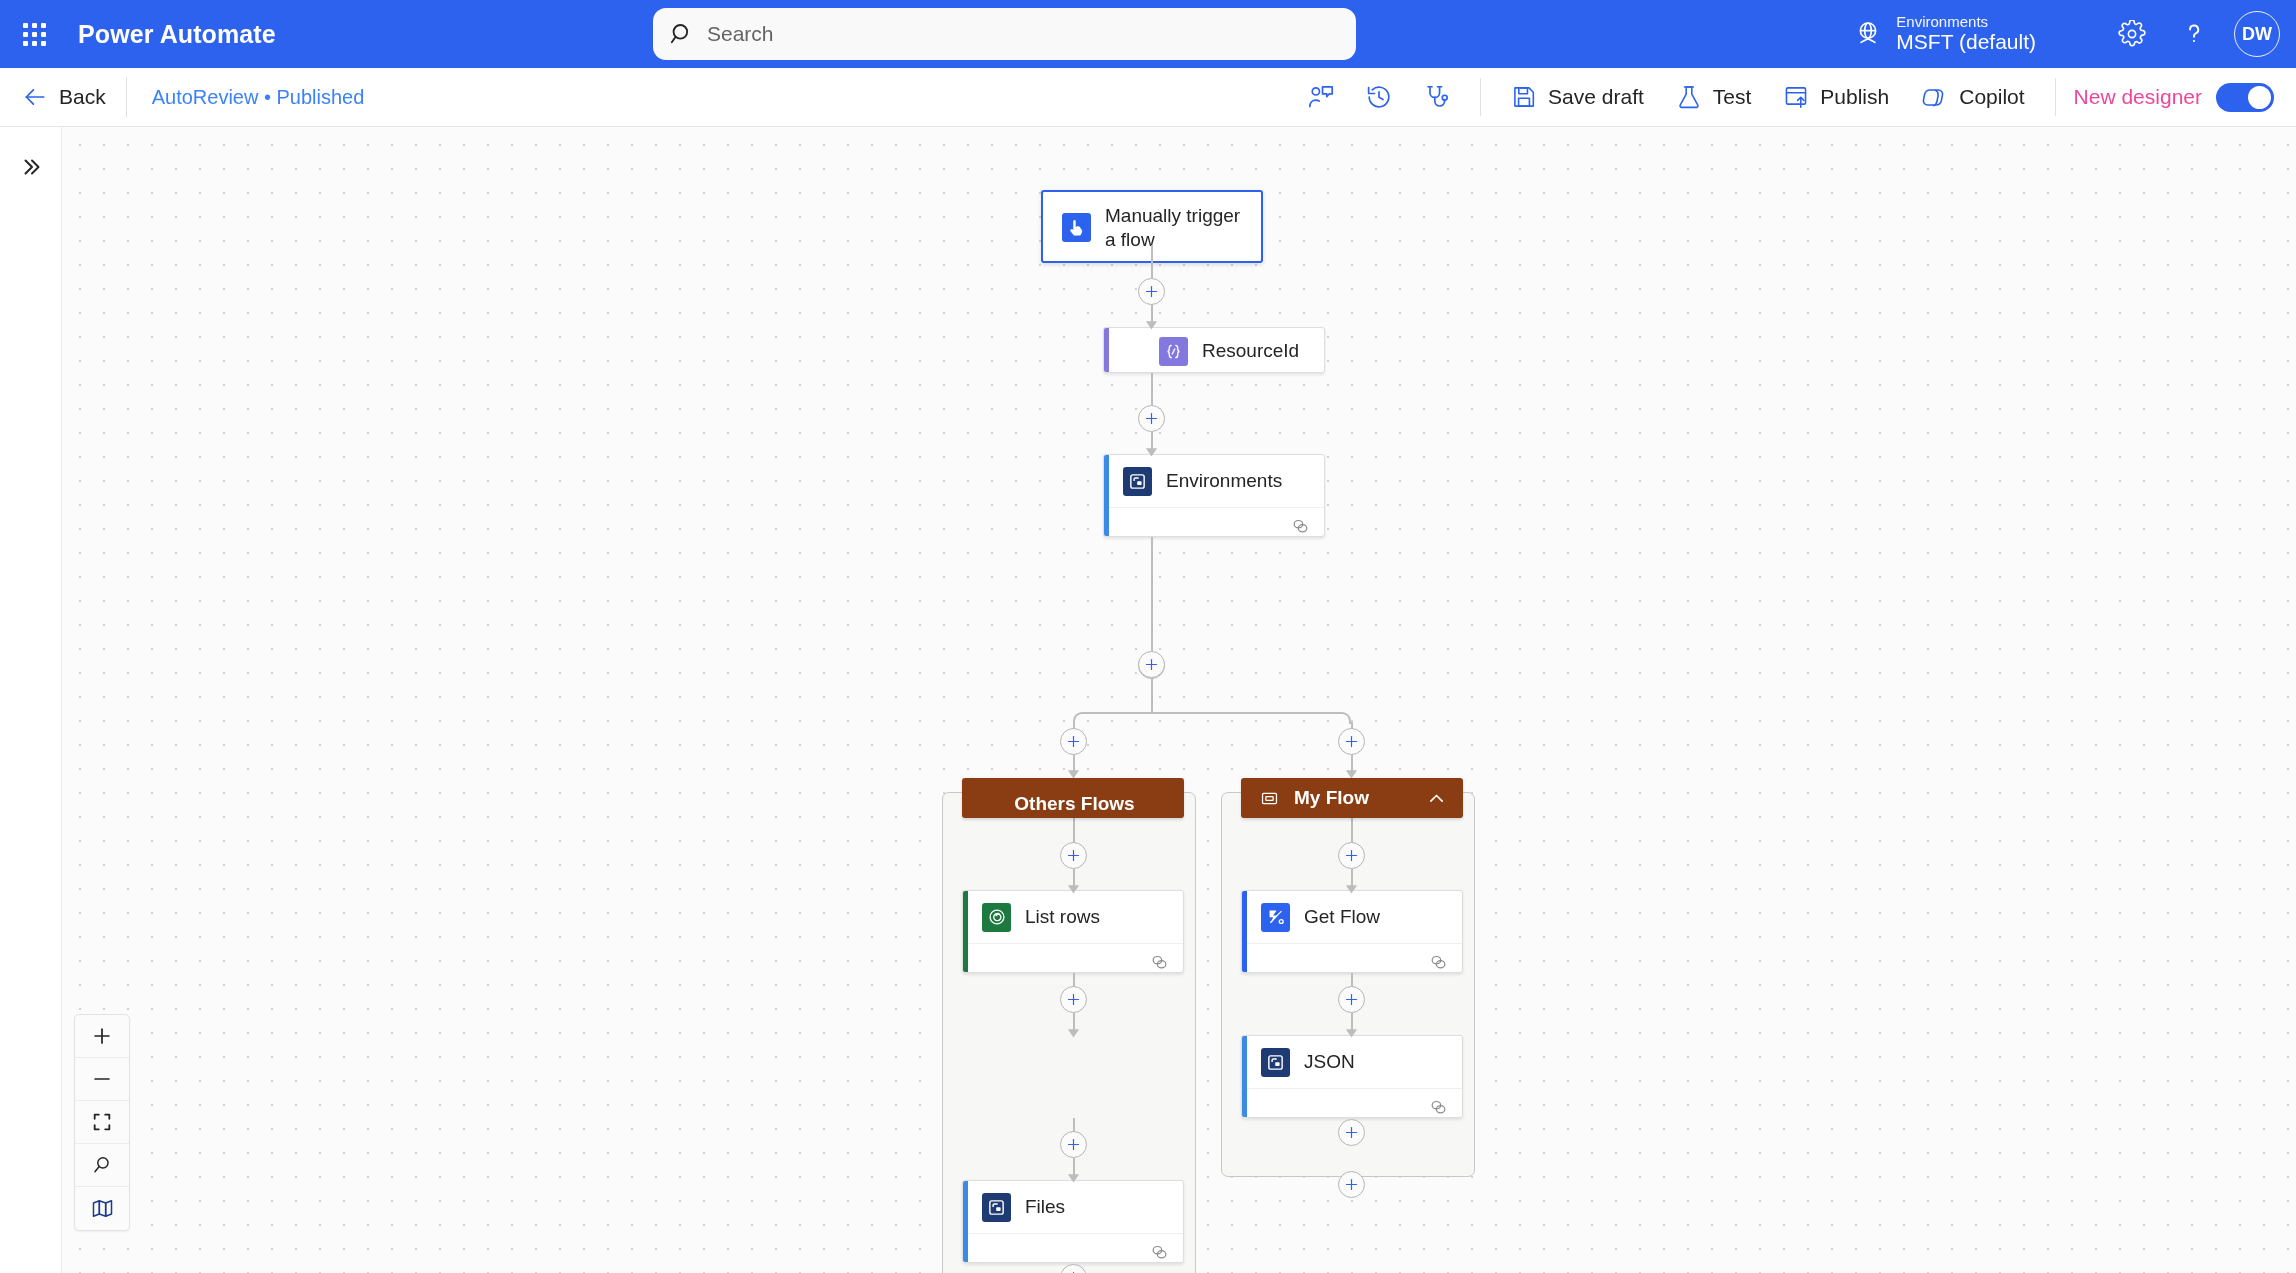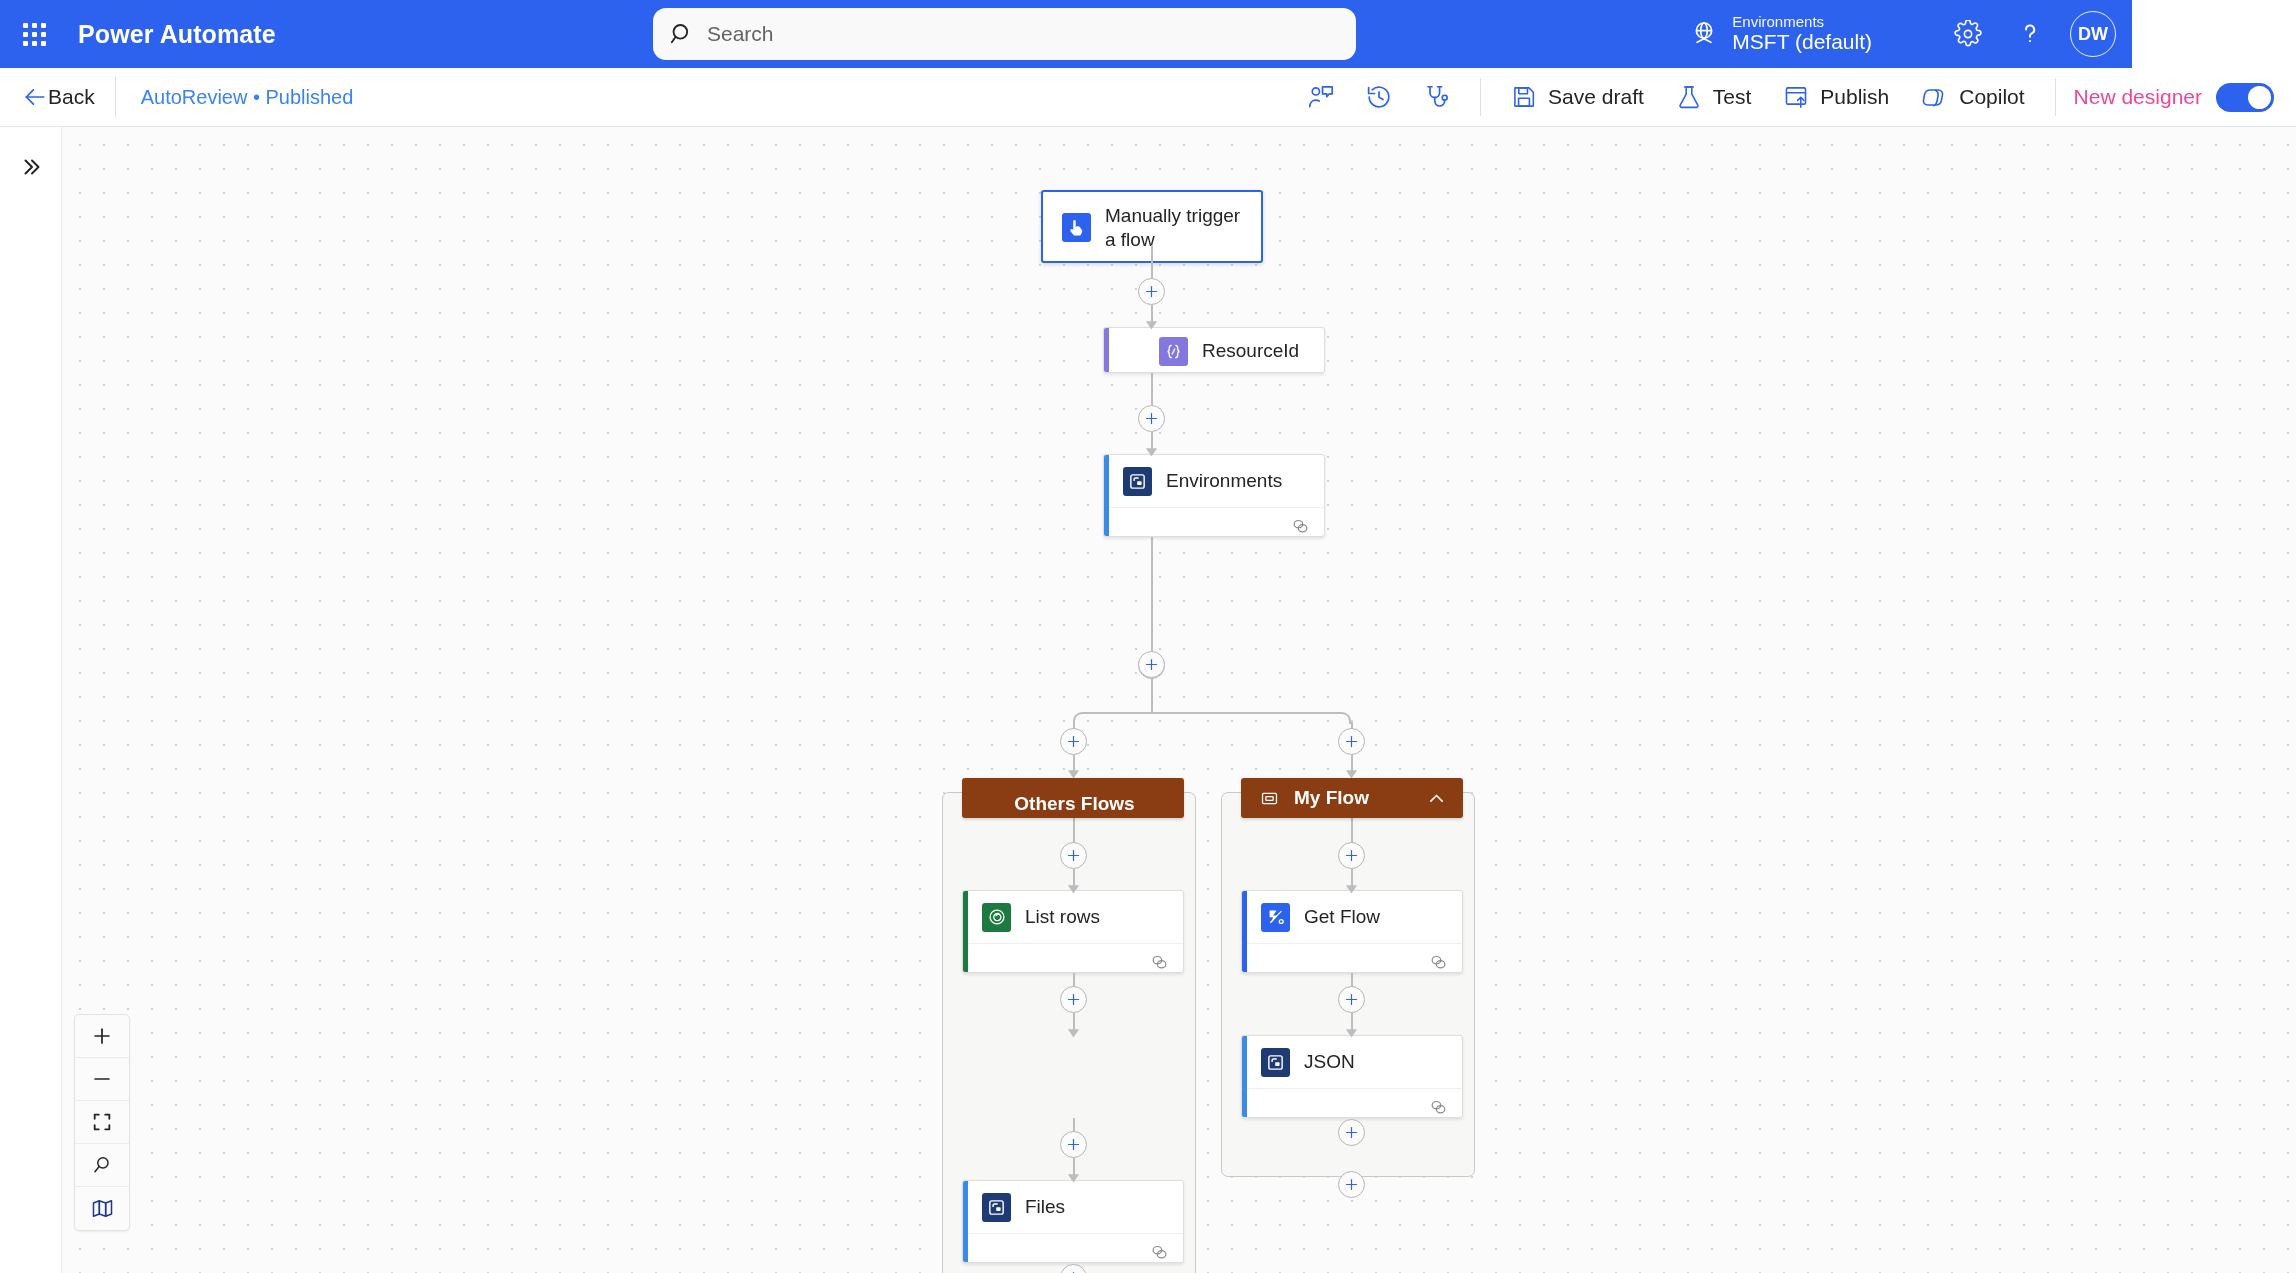--- a/index.html
+++ b/index.html
@@ -7,21 +7,21 @@
   html,body { width:2296px; height:1273px; overflow:hidden; }
   body {
     font-family: "Liberation Sans", sans-serif;
     background:#ffffff;
     color:#242424;
     -webkit-font-smoothing:antialiased;
   }
 
   
   .topbar{
-    position:absolute; top:0; left:0; width:2132px; height:68px;
+    position:absolute; top:0; left:0; width:2296px; height:68px;
     background:#2c62ee;
     display:flex; align-items:center;
   }
   .waffle{
     width:68px; height:68px; display:flex; align-items:center; justify-content:center;
     cursor:pointer;
   }
   .waffle-grid{
     display:grid; grid-template-columns:repeat(3,5px); grid-template-rows:repeat(3,5px);
     gap:4px;
@@ -62,21 +62,21 @@
     margin-left:4px;
   }
 
   
   .cmdbar{
     position:absolute; top:68px; left:0; width:2296px; height:59px;
     background:#ffffff; border-bottom:1px solid #e6e6e6;
     display:flex; align-items:center;
   }
   .back{
-    display:flex;align-items:center;
+    display:flex;align-items:center;gap:11px;
     padding:0 20px 0 22px; height:59px; cursor:pointer; color:#242424;
     font-size:21px;
   }
   .vsep{ width:1px;height:40px;background:#e0e0e0; }
   .crumb{ padding-left:25px; font-size:20px; color:#3b82f6; white-space:nowrap; }
 
   .cmdright{ margin-left:auto; display:flex; align-items:center; height:59px; }
   .icon-btn{
     width:54px;height:46px;display:flex;align-items:center;justify-content:center;
     border-radius:4px;cursor:pointer;margin:0 2px;

